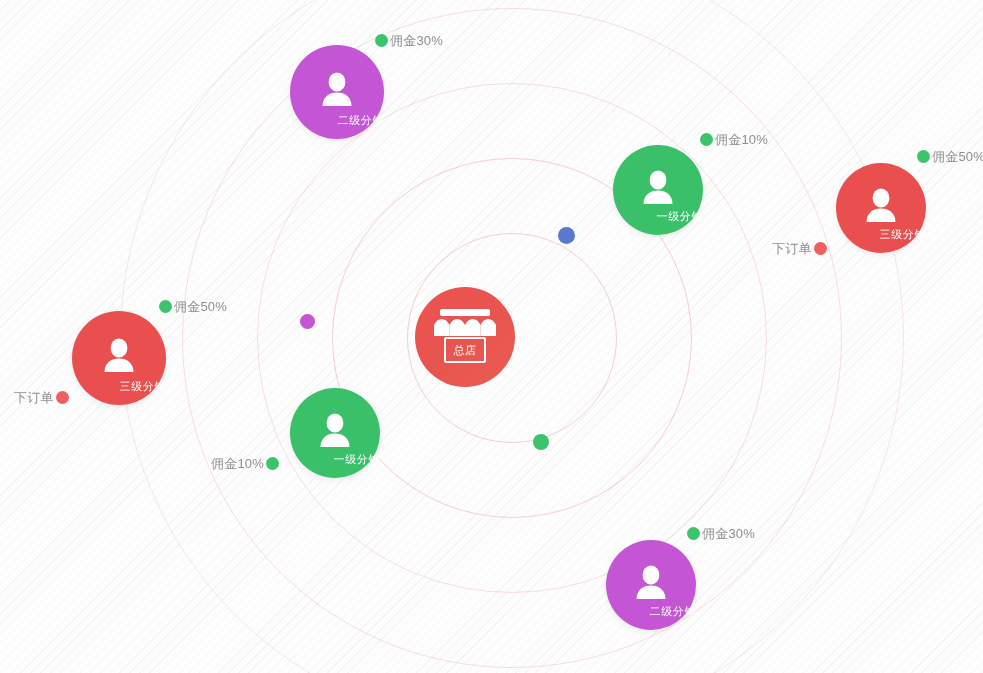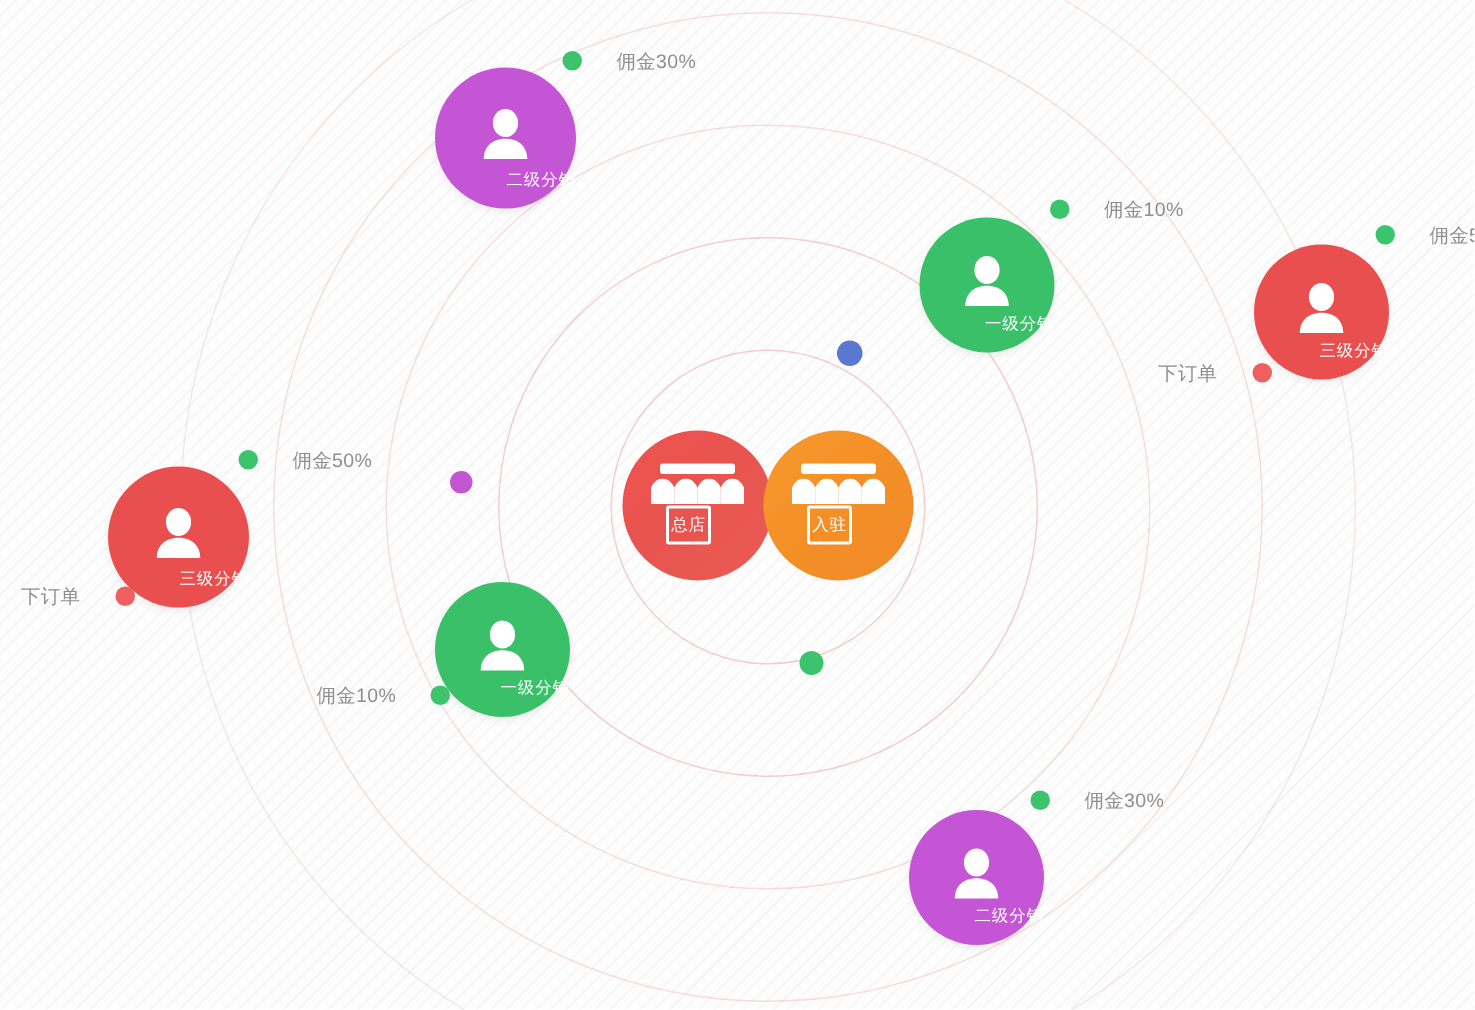--- a/index.html
+++ b/index.html
@@ -72,21 +72,21 @@
     position: absolute;
     left: 0;
     top: 10px;
     width: 62px;
     height: 17px;
   }
   .store-glyph .body {
     position: absolute;
     left: 10px;
     top: 28px;
-    width: 30px;
+    width: 42px;
     height: 26px;
     border: 2.5px solid #fff;
     border-radius: 2px;
     box-sizing: border-box;
     display: flex;
     align-items: center;
     justify-content: center;
   }
   .store-label {
     font-size: 11px;
@@ -125,21 +125,21 @@
   }
   .node.purple { background: #c455d4; }
   .node.green  { background: #3bc06a; }
   .node.red    { background: #ea4f4f; }
 
   
   .tag {
     position: absolute;
     display: flex;
     align-items: center;
-    gap: 23px;
+    gap: 2px;
     white-space: nowrap;
     line-height: 1;
   }
   .tag .dot {
     width: 13px;
     height: 13px;
     border-radius: 50%;
     flex: 0 0 auto;
   }
   .tag .dot.green { background: #3cc46d; }
@@ -182,34 +182,20 @@
         <path d="M15.5 17 L15.5 6 Q18.5 0 23.25 0 Q28 0 31 6 L31 17 Z" fill="#ffffff"></path>
         <path d="M31 17 L31 6 Q34 0 38.75 0 Q43.5 0 46.5 6 L46.5 17 Z" fill="#ffffff"></path>
         <path d="M46.5 17 L46.5 6 Q49.5 0 54.25 0 Q59 0 62 6 L62 17 Z" fill="#ffffff"></path>
       </svg>
       <div class="body">
         <span class="store-label">总店</span>
       </div>
     </div>
   </div>
 
-  <div class="store secondary" style="width: 100px; height: 100px; left: 509px; top: 287px;">
-    <div class="store-glyph">
-      <div class="ridge"></div>
-      <svg class="awning" viewBox="0 0 62 17" xmlns="http://www.w3.org/2000/svg" aria-hidden="true">
-        <path d="M0 17 L0 6 Q3 0 7.75 0 Q12.5 0 15.5 6 L15.5 17 Z" fill="#ffffff"></path>
-        <path d="M15.5 17 L15.5 6 Q18.5 0 23.25 0 Q28 0 31 6 L31 17 Z" fill="#ffffff"></path>
-        <path d="M31 17 L31 6 Q34 0 38.75 0 Q43.5 0 46.5 6 L46.5 17 Z" fill="#ffffff"></path>
-        <path d="M46.5 17 L46.5 6 Q49.5 0 54.25 0 Q59 0 62 6 L62 17 Z" fill="#ffffff"></path>
-      </svg>
-      <div class="body">
-        <span class="store-label">入驻</span>
-      </div>
-    </div>
-  </div>
 
   <div class="node purple" style="width: 94px; height: 94px; left: 290px; top: 45px; background: rgb(196, 85, 212);">
     <svg class="person" viewBox="0 0 40 40" xmlns="http://www.w3.org/2000/svg" aria-hidden="true">
       <ellipse cx="20" cy="12" rx="8.4" ry="9.4" fill="#ffffff"></ellipse>
       <path d="M20 22.5 C10.5 22.5 5.5 28.5 5.5 36 L34.5 36 C34.5 28.5 29.5 22.5 20 22.5 Z" fill="#ffffff"></path>
     </svg>
     <span class="node-label">二级分销</span>
   </div>
 
   <div class="node green" style="width: 90px; height: 90px; left: 613px; top: 145px; background: rgb(59, 192, 106);">

